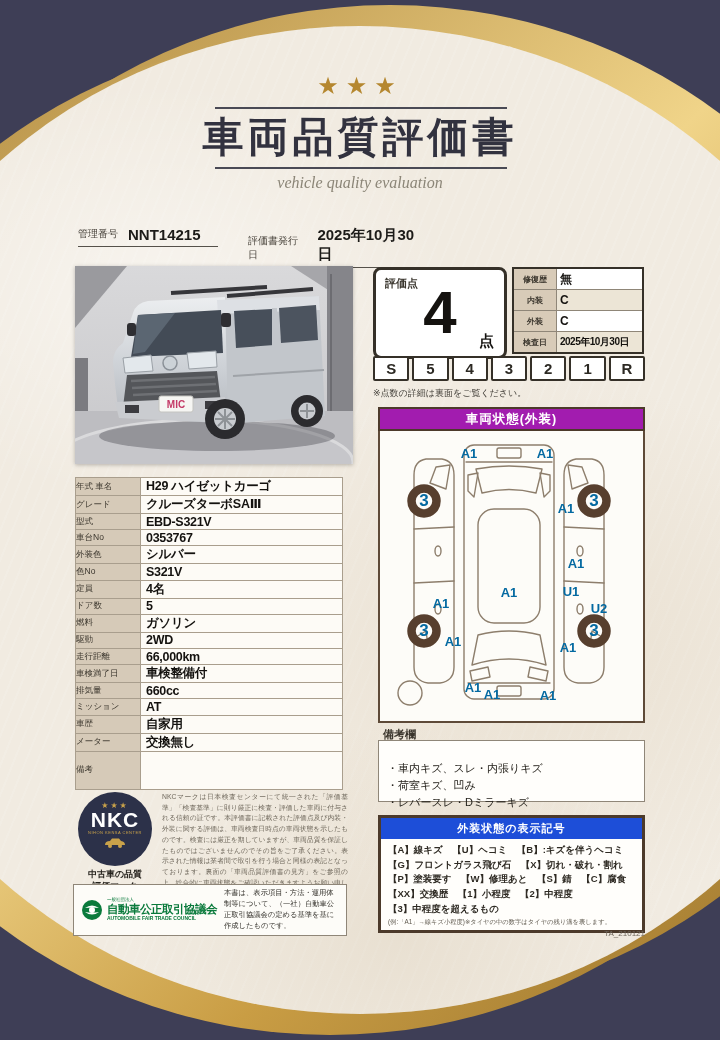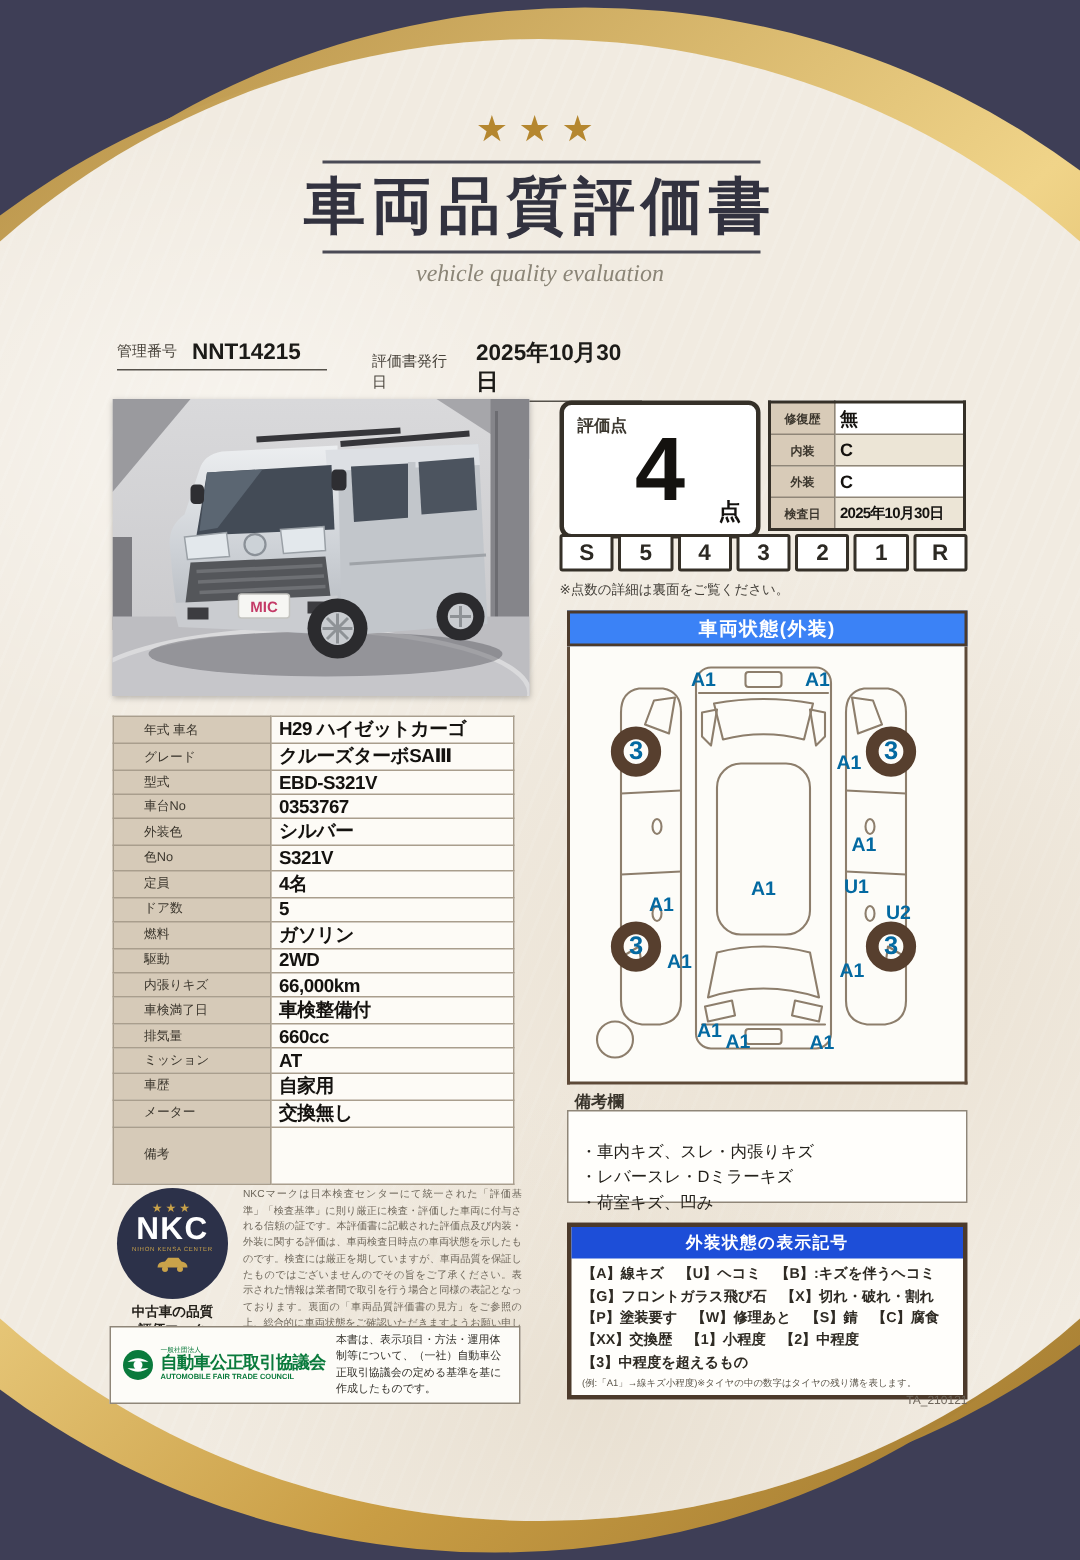--- a/index.html
+++ b/index.html
@@ -39,25 +39,25 @@
   #summary tr.alt td{background:#ece5d6;}
   #summary td.date{font-size:10px;letter-spacing:-0.5px;}
   
   #scale{left:373px;top:356px;width:272px;display:flex;gap:3px;}
   #scale .cell{flex:1;height:21px;border:2px solid #353028;border-radius:2px;background:#fff;
     font-size:15px;font-weight:700;color:#2c2923;text-align:center;line-height:21px;}
   .scalenote{left:373px;top:387px;font-size:9px;color:#44403a;}
   
   #details{left:75px;top:477px;width:268px;border-collapse:collapse;border:1.5px solid #8f8678;background:#fdfbf6;}
   #details th{width:64px;background:#d6cab8;font-size:8.5px;font-weight:400;color:#3c372e;
-    border:1px solid #a99e8d;text-align:left;padding:0 20px;}
+    border:1px solid #a99e8d;text-align:left;padding:0 0;}
   #details td{font-size:12.5px;font-weight:700;color:#14120f;border:1px solid #a99e8d;padding:0 5px;height:15.2px;letter-spacing:-0.3px;margin-top:14px;}
   #details tr.tall td, #details tr.tall th{height:37px;}
   
-  #cond-head{left:378px;top:407px;width:267px;height:24px;background:#3b82f6;border:2px solid #4c3a2b;box-sizing:border-box;
+  #cond-head{left:378px;top:407px;width:267px;height:24px;background:#a21caf;border:2px solid #4c3a2b;box-sizing:border-box;
     color:#fff;font-size:12.5px;font-weight:700;text-align:center;line-height:21px;letter-spacing:1px;}
   #cond-body{left:378px;top:431px;width:267px;height:292px;background:#fdfcf8;border:2px solid #5e4a38;border-top:none;box-sizing:border-box;}
   #cond-body svg{position:absolute;left:0;top:0;}
   .marker{position:absolute;transform:translate(-50%,-50%);color:#0369a1;font-size:13px;font-weight:700;font-style:normal;white-space:nowrap;}
   .marker.wheel{font-size:17px;}
   .remtitle{left:383px;top:727px;font-size:11px;font-weight:700;color:#3a352c;}
   #rembox{left:378px;top:740px;width:267px;height:62px;background:#fffefb;border:1.5px solid #8f8678;box-sizing:border-box;padding:19px 8px;}
   #rembox .line{font-size:11px;color:#24211b;line-height:1.55;font-weight:500;}
   #legend{left:378px;top:815px;width:267px;border:3px solid #4c3a2b;box-sizing:border-box;background:#fffefb;}
   #legend .lhead{background:#1d4ed8;color:#fff;font-size:11px;font-weight:700;text-align:center;padding:3px 0;letter-spacing:1px;}
@@ -254,21 +254,21 @@
         </tr>
         <tr>
           <th>燃料</th>
           <td>ガソリン</td>
         </tr>
         <tr>
           <th>駆動</th>
           <td>2WD</td>
         </tr>
         <tr>
-          <th>内張りキズ</th>
+          <th>走行距離</th>
           <td>66,000km</td>
         </tr>
         <tr>
           <th>車検満了日</th>
           <td>車検整備付</td>
         </tr>
         <tr>
           <th>排気量</th>
           <td>660cc</td>
         </tr>
@@ -350,22 +350,22 @@
       <span class="marker" style="left: 73px; top: 210px;">A1</span>
       <span class="marker" style="left: 188px; top: 216px;">A1</span>
       <span class="marker" style="left: 93px; top: 256px;">A1</span>
       <span class="marker" style="left: 112px; top: 263px;">A1</span>
       <span class="marker" style="left: 168px; top: 264px;">A1</span>
     </div>
 
   <div class="abs remtitle">備考欄</div>
   <div id="rembox" class="abs">
       <div class="line">・車内キズ、スレ・内張りキズ</div>
+      <div class="line">・荷室キズ、凹み</div>
       <div class="line">・レバースレ・Dミラーキズ</div>
-      <div class="line">・荷室キズ、凹み</div>
     </div>
 
   <div id="legend" class="abs">
     <div class="lhead">外装状態の表示記号</div>
     <div class="lbody">
       <div id="legend-lines">
           <div class="lline">【A】線キズ　【U】ヘコミ　【B】:キズを伴うヘコミ</div>
           <div class="lline">【G】フロントガラス飛び石　【X】切れ・破れ・割れ</div>
           <div class="lline">【P】塗装要す　【W】修理あと　【S】錆　【C】腐食</div>
           <div class="lline">【XX】交換歴　【1】小程度　【2】中程度</div>

